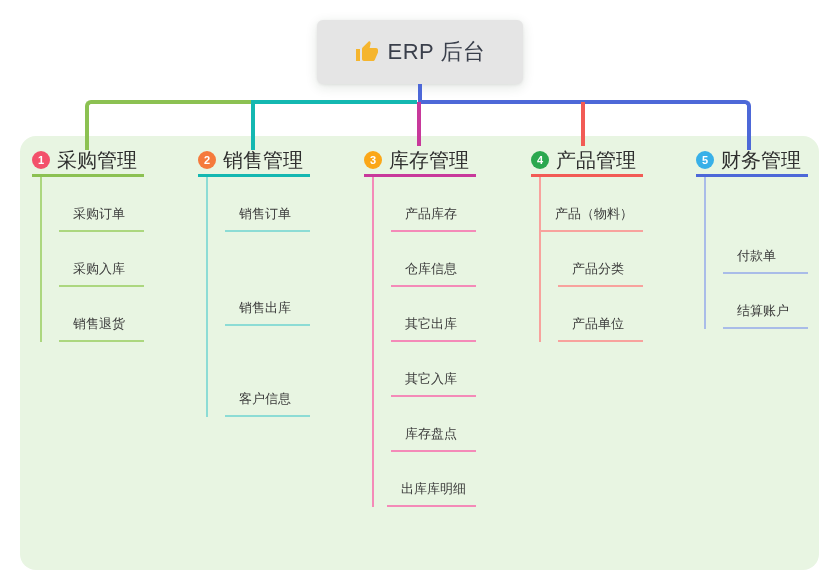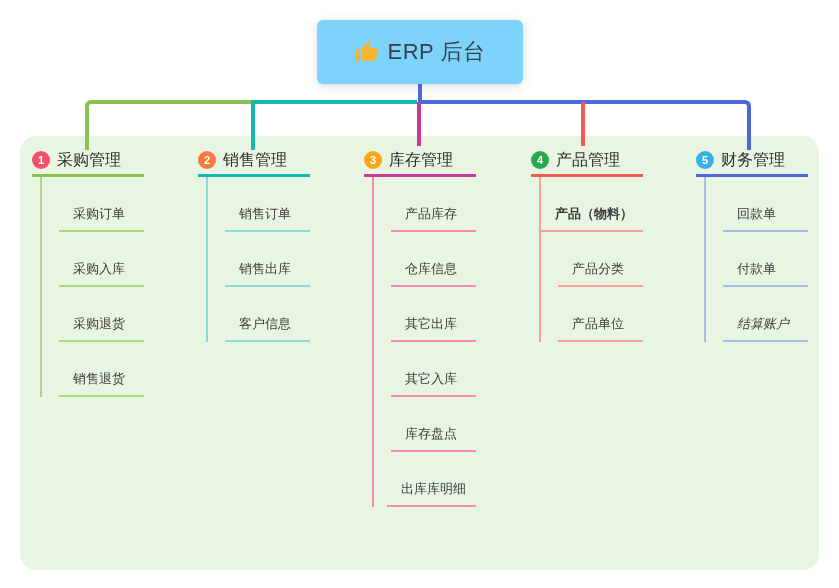--- a/index.html
+++ b/index.html
@@ -2,33 +2,33 @@
 <html><head>
 <meta charset="utf-8">
 <style>
   html,body{margin:0;padding:0;background:#ffffff;}
   body{width:839px;height:588px;position:relative;overflow:hidden;
        font-family:"Liberation Sans","DejaVu Sans",sans-serif;}
   .canvas{position:absolute;inset:0;}
   .panel{position:absolute;left:20px;top:136px;width:799px;height:434px;
          border-radius:16px;background:#E8F5E2;}
   .root-card{position:absolute;left:317px;top:20px;width:206px;height:64px;
-             background:#7dd3fc;border-radius:6px;
+             background:#e5e5e5;border-radius:6px;
              box-shadow:0 3px 12px rgba(30,60,30,.13),0 1px 3px rgba(0,0,0,.06);
              display:flex;align-items:center;justify-content:center;gap:9px;
              font-size:22px;color:#3a3f4b;letter-spacing:.5px;}
   .root-card svg{width:24px;height:24px;display:block;}
   .seg{position:absolute;}
   .branch{position:absolute;width:112px;top:146px;}
   .branch-header{height:28px;display:flex;align-items:center;gap:7px;
                  border-bottom-style:solid;border-bottom-width:3px;cursor:default;}
   .badge{width:18px;height:18px;border-radius:50%;flex:0 0 18px;
          display:flex;align-items:center;justify-content:center;
          color:#fff;font-size:11px;font-weight:bold;}
-  .branch-title{font-size:16px;color:#2e2e2e;white-space:nowrap;}
+  .branch-title{font-size:20px;color:#2e2e2e;white-space:nowrap;}
   .children{margin-left:8px;border-left-style:solid;border-left-width:2px;
             display:flex;flex-direction:column;align-items:flex-end;}
   .child{height:55px;min-width:85px;box-sizing:border-box;
          display:flex;align-items:flex-end;padding:0 10px 7px 14px;
          border-bottom-style:solid;border-bottom-width:2px;
          font-size:13px;color:#3b3b3b;white-space:nowrap;}
 </style>
 </head>
 <body>
 
@@ -54,33 +54,32 @@
     </div>
   <div id="branches">
       <div class="branch" style="left: 32px; top: 146px; width: 112px;">
         <div class="branch-header" style="border-bottom-color: rgb(140, 193, 82);">
           <span class="badge" style="background: rgb(243, 81, 107);">1</span>
           <span class="branch-title">采购管理</span>
         </div>
         <div class="children" style="border-left-color: rgb(172, 215, 127);">
           <div class="child" style="border-bottom-color: rgb(172, 215, 127);">采购订单</div>
           <div class="child" style="border-bottom-color: rgb(172, 215, 127);">采购入库</div>
-          <div class="child" style="border-bottom-color: rgb(172, 215, 127);">采购退货</div>
           <div class="child" style="border-bottom-color: rgb(172, 215, 127);">销售退货</div>
         </div>
       </div>
       <div class="branch" style="left: 198px; top: 146px; width: 112px;">
         <div class="branch-header" style="border-bottom-color: rgb(20, 184, 177);">
           <span class="badge" style="background: rgb(245, 122, 60);">2</span>
           <span class="branch-title">销售管理</span>
         </div>
         <div class="children" style="border-left-color: rgb(140, 220, 213);">
           <div class="child" style="border-bottom-color: rgb(140, 220, 213);">销售订单</div>
-          <div class="child" style="border-bottom-color: rgb(140, 220, 213);">销售出库</div>
-          <div class="child" style="border-bottom-color: rgb(140, 220, 213);">客户信息</div>
+          <div class="child" style="border-bottom-color: rgb(140, 220, 213); margin-top: 39px;">销售出库</div>
+          <div class="child" style="border-bottom-color: rgb(140, 220, 213); margin-top: 36px;">客户信息</div>
         </div>
       </div>
       <div class="branch" style="left: 364px; top: 146px; width: 112px;">
         <div class="branch-header" style="border-bottom-color: rgb(200, 57, 155);">
           <span class="badge" style="background: rgb(251, 167, 24);">3</span>
           <span class="branch-title">库存管理</span>
         </div>
         <div class="children" style="border-left-color: rgb(244, 138, 184);">
           <div class="child" style="border-bottom-color: rgb(244, 138, 184);">产品库存</div>
           <div class="child" style="border-bottom-color: rgb(244, 138, 184);">仓库信息</div>
@@ -89,30 +88,29 @@
           <div class="child" style="border-bottom-color: rgb(244, 138, 184);">库存盘点</div>
           <div class="child" style="border-bottom-color: rgb(244, 138, 184);">出库库明细</div>
         </div>
       </div>
       <div class="branch" style="left: 531px; top: 146px; width: 112px;">
         <div class="branch-header" style="border-bottom-color: rgb(242, 91, 85);">
           <span class="badge" style="background: rgb(43, 168, 79);">4</span>
           <span class="branch-title">产品管理</span>
         </div>
         <div class="children" style="border-left-color: rgb(248, 162, 157);">
-          <div class="child" style="border-bottom-color: rgb(248, 162, 157); font-weight: bold;">产品（物料）</div>
+          <div class="child" style="border-bottom-color: rgb(248, 162, 157);">产品（物料）</div>
           <div class="child" style="border-bottom-color: rgb(248, 162, 157);">产品分类</div>
           <div class="child" style="border-bottom-color: rgb(248, 162, 157);">产品单位</div>
         </div>
       </div>
       <div class="branch" style="left: 696px; top: 146px; width: 112px;">
         <div class="branch-header" style="border-bottom-color: rgb(77, 104, 216);">
           <span class="badge" style="background: rgb(56, 176, 232);">5</span>
           <span class="branch-title">财务管理</span>
         </div>
         <div class="children" style="border-left-color: rgb(169, 188, 232);">
-          <div class="child" style="border-bottom-color: rgb(169, 188, 232);">回款单</div>
-          <div class="child" style="border-bottom-color: rgb(169, 188, 232);">付款单</div>
-          <div class="child" style="border-bottom-color: rgb(169, 188, 232); font-style: italic;">结算账户</div>
+          <div class="child" style="border-bottom-color: rgb(169, 188, 232); margin-top: 42px;">付款单</div>
+          <div class="child" style="border-bottom-color: rgb(169, 188, 232);">结算账户</div>
         </div>
       </div>
     </div>
 </div>
 
 </body></html>

